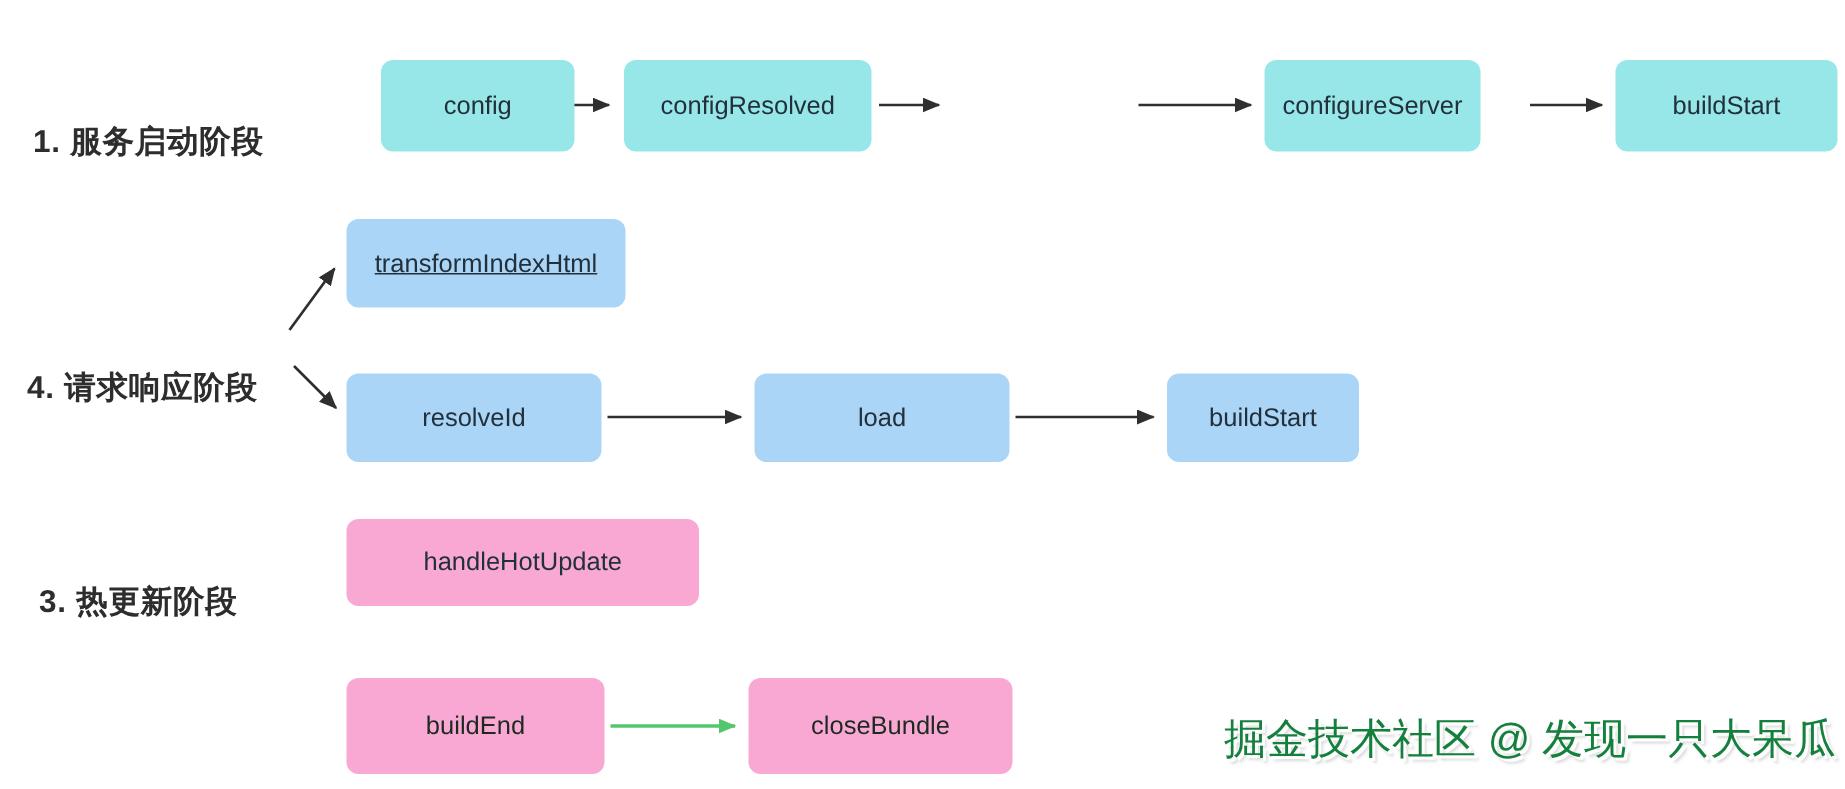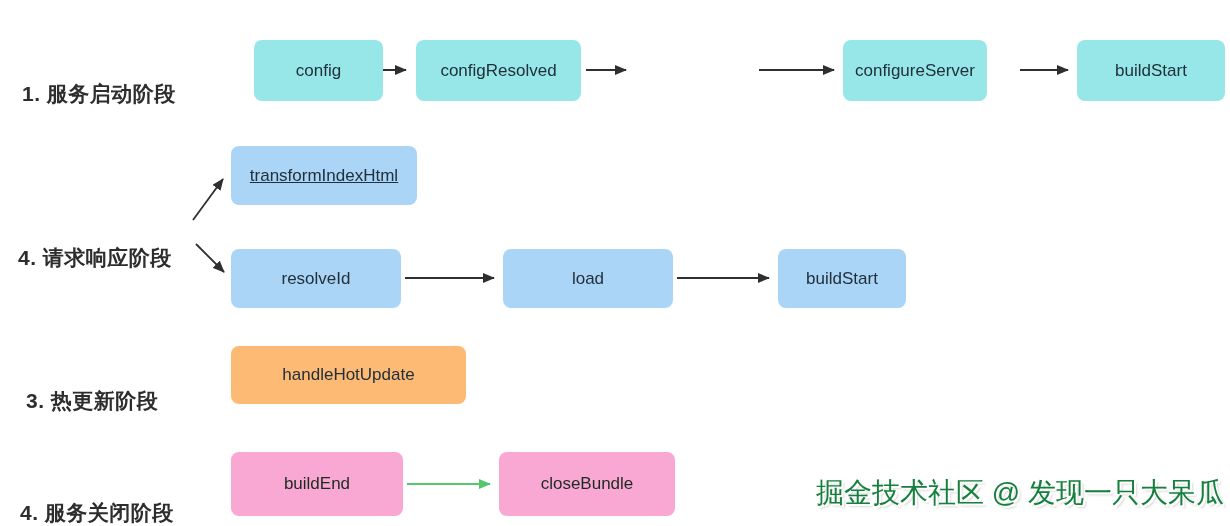--- a/index.html
+++ b/index.html
@@ -25,21 +25,21 @@
     display:flex;
     align-items:center;
     justify-content:center;
     border-radius:8px;
     font-size:17px;
     color:#22303c;
     white-space:nowrap;
   }
   .c-cyan{background:#97e7e8;}
   .c-blue{background:#abd5f6;}
-  .c-orange{background:#fdba74;}
+  .c-orange{background:#f9a8d4;}
   .c-green{background:#f9a8d4;color:#1d2a20;}
   #arrows{
     position:absolute;
     left:0;top:0;
     pointer-events:none;
   }
   .watermark{
     position:absolute;
     right:6px;
     top:474px;
@@ -75,21 +75,20 @@
 
     <line x1="405" y1="278" x2="494" y2="278" stroke="#2f2f2f" stroke-width="1.8" marker-end="url(#mdark)"></line>
     <line x1="677" y1="278" x2="769" y2="278" stroke="#2f2f2f" stroke-width="1.8" marker-end="url(#mdark)"></line>
 
     <line x1="407" y1="484" x2="490" y2="484" stroke="#54c76c" stroke-width="2.2" marker-end="url(#mgreen)"></line>
   </svg>
 
   <div class="phase-label" style="left:22px;top:70px;">1. 服务启动阶段</div>
   <div class="phase-label" style="left:18px;top:234px;">4. 请求响应阶段</div>
   <div class="phase-label" style="left:26px;top:377px;">3. 热更新阶段</div>
-  <div class="phase-label" style="left:20px;top:489px;">4. 服务关闭阶段</div>
 
   <div class="node c-cyan" style="left:231px;top:40px;width:129px;height:61px;margin-left:23px;">config</div>
   <div class="node c-cyan" style="left:416px;top:40px;width:165px;height:61px;">configResolved</div>
   <div class="node c-cyan" style="left:843px;top:40px;width:144px;height:61px;">configureServer</div>
   <div class="node c-cyan" style="left:1077px;top:40px;width:148px;height:61px;">buildStart</div>
 
   <div class="node c-blue" style="left:231px;top:146px;width:186px;height:59px;text-decoration:underline;">transformIndexHtml</div>
   <div class="node c-blue" style="left:231px;top:249px;width:170px;height:59px;">resolveId</div>
   <div class="node c-blue" style="left:503px;top:249px;width:170px;height:59px;">load</div>
   <div class="node c-blue" style="left:778px;top:249px;width:128px;height:59px;">buildStart</div>

